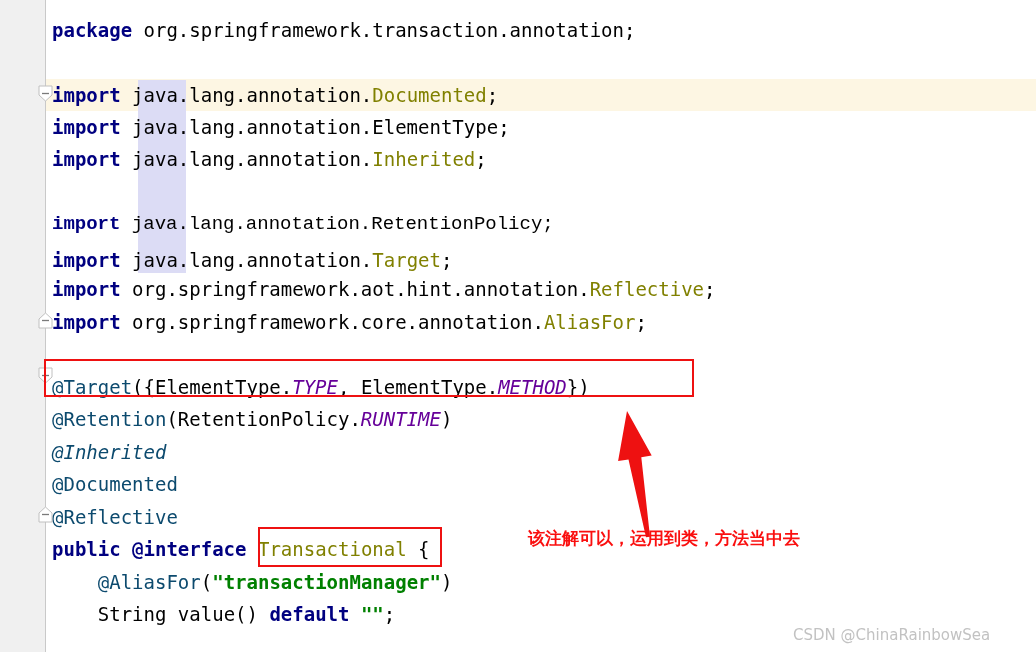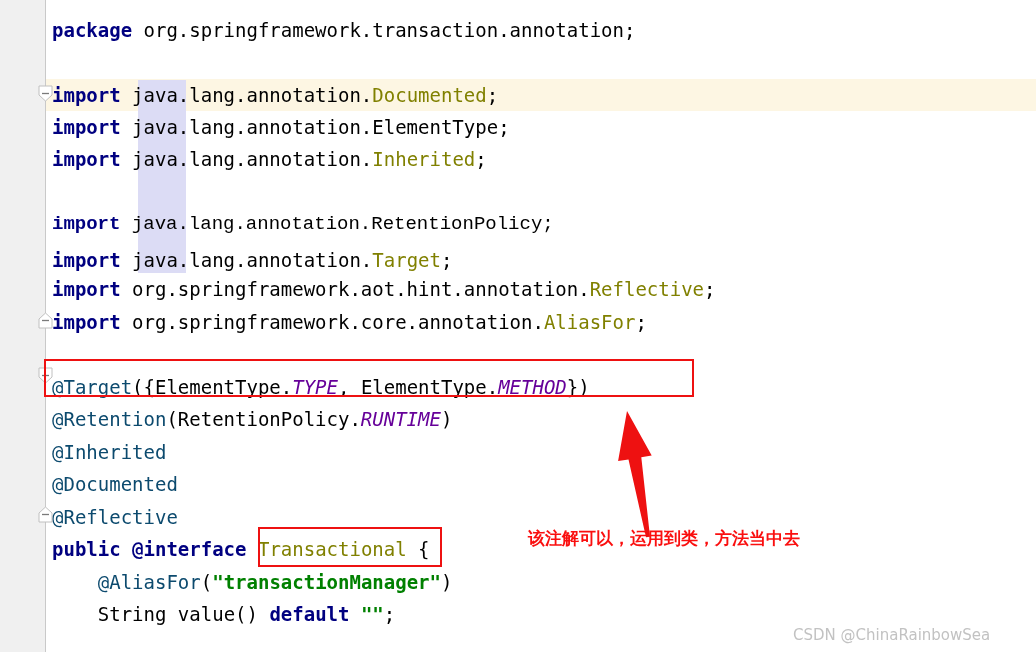--- a/index.html
+++ b/index.html
@@ -176,21 +176,21 @@
       <div class="ln" id="line-import-documented" style="top: 79px; left: 52px;"><span class="kw">import</span><span class="plain"> java.lang.annotation.</span><span class="cls">Documented</span><span class="plain">;</span></div>
       <div class="ln" id="line-import-elementtype" style="top: 111px; left: 52px;"><span class="kw">import</span><span class="plain"> java.lang.annotation.ElementType;</span></div>
       <div class="ln" id="line-import-inherited" style="top: 143px; left: 52px;"><span class="kw">import</span><span class="plain"> java.lang.annotation.</span><span class="cls">Inherited</span><span class="plain">;</span></div>
       <div class="ln" id="line-import-retentionpolicy" style="top: 208px; left: 52px; font-family: Liberation Mono, monospace;"><span class="kw">import</span><span class="plain"> java.lang.annotation.RetentionPolicy;</span></div>
       <div class="ln" id="line-import-target" style="top: 244px; left: 52px;"><span class="kw">import</span><span class="plain"> java.lang.annotation.</span><span class="cls">Target</span><span class="plain">;</span></div>
       <div class="ln" id="line-import-reflective" style="top: 273px; left: 52px;"><span class="kw">import</span><span class="plain"> org.springframework.aot.hint.annotation.</span><span class="cls">Reflective</span><span class="plain">;</span></div>
       <div class="ln" id="line-import-aliasfor" style="top: 306px; left: 52px;"><span class="kw">import</span><span class="plain"> org.springframework.core.annotation.</span><span class="cls">AliasFor</span><span class="plain">;</span></div>
       <div class="ln" id="line-blank-2" style="top: 338px; left: 52px;"></div>
       <div class="ln" id="line-target-annotation" style="top: 371px; left: 52px;"><span class="anno">@Target</span><span class="plain">({ElementType.</span><span class="stat">TYPE</span><span class="plain">, ElementType.</span><span class="stat">METHOD</span><span class="plain">})</span></div>
       <div class="ln" id="line-retention-annotation" style="top: 403px; left: 52px;"><span class="anno">@Retention</span><span class="plain">(RetentionPolicy.</span><span class="stat">RUNTIME</span><span class="plain">)</span></div>
-      <div class="ln" id="line-inherited-annotation" style="top: 436px; left: 52px;"><span class="anno">@Inherited</span></div>
+      <div class="ln" id="line-inherited-annotation" style="top: 436px; left: 52px; font-style: italic;"><span class="anno">@Inherited</span></div>
       <div class="ln" id="line-documented-annotation" style="top: 468px; left: 52px;"><span class="anno">@Documented</span></div>
       <div class="ln" id="line-reflective-annotation" style="top: 501px; left: 52px;"><span class="anno">@Reflective</span></div>
       <div class="ln" id="line-interface-declaration" style="top: 533px; left: 52px;"><span class="kw">public</span><span class="plain"> </span><span class="kw">@interface</span><span class="plain"> </span><span class="cls">Transactional</span><span class="plain"> {</span></div>
       <div class="ln" id="line-aliasfor" style="top: 566px; left: 97.8px;"><span class="anno">@AliasFor</span><span class="plain">(</span><span class="str">"transactionManager"</span><span class="plain">)</span></div>
       <div class="ln" id="line-value-method" style="top: 598px; left: 97.8px;"><span class="plain">String value() </span><span class="kw">default</span><span class="plain"> </span><span class="str">""</span><span class="plain">;</span></div>
     </div>
 
   <div id="box-layer">
       <div class="redbox" id="redbox-target" style="left: 44px; top: 359px; width: 650px; height: 38px; border-color: rgb(238, 17, 17);"></div>
       <div class="redbox" id="redbox-transactional" style="left: 258px; top: 527px; width: 184px; height: 40px; border-color: rgb(238, 17, 17);"></div>

